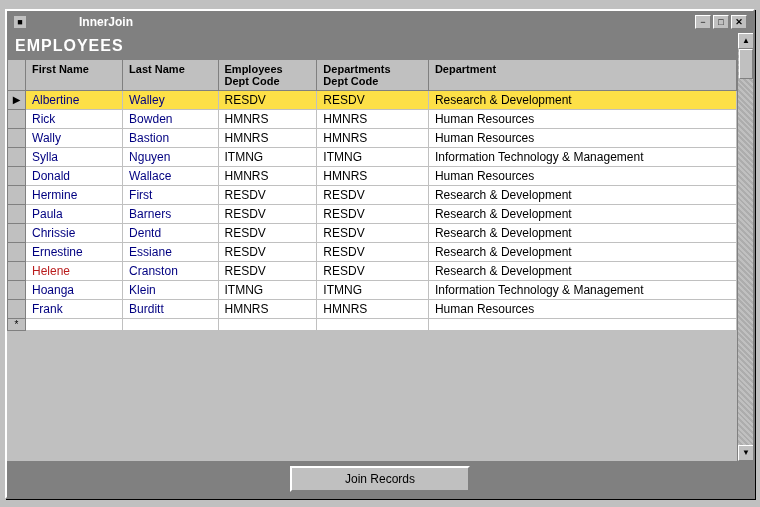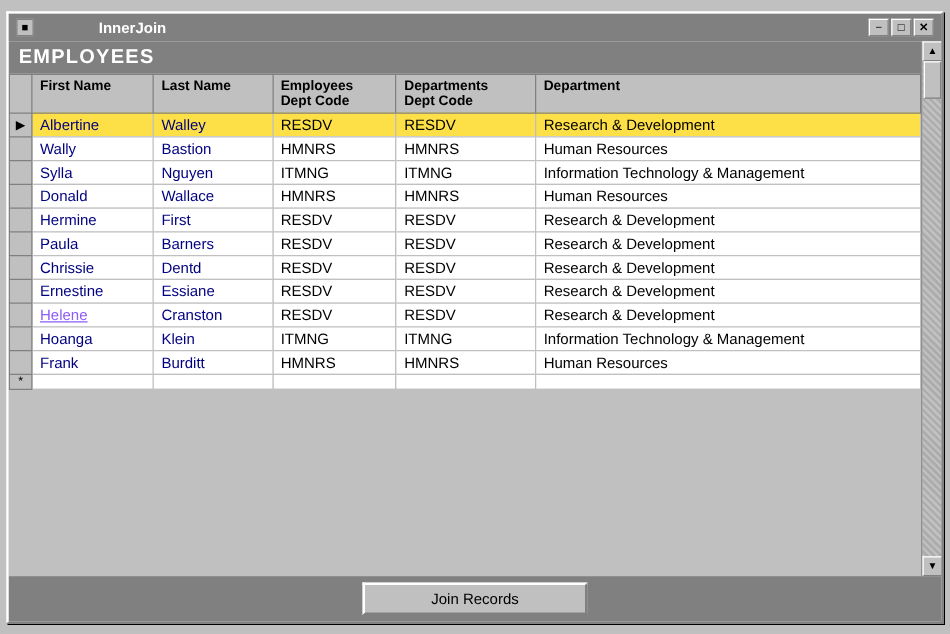--- a/index.html
+++ b/index.html
@@ -257,20 +257,28 @@
           <tr class="selected">
                 <td class="row-selector">▶</td>
                 <td style="color: rgb(0, 0, 128);">Albertine</td>
                 <td style="color: rgb(0, 0, 128);">Walley</td>
                 <td>RESDV</td>
                 <td>RESDV</td>
                 <td class="dept-col">Research &amp; Development</td>
               </tr>
               <tr>
                 <td class="row-selector"></td>
+                <td style="color: rgb(0, 0, 128);">Rick</td>
+                <td style="color: rgb(0, 0, 128);">Bowden</td>
+                <td>HMNRS</td>
+                <td>HMNRS</td>
+                <td class="dept-col">Human Resources</td>
+              </tr>
+              <tr>
+                <td class="row-selector"></td>
                 <td style="color: rgb(0, 0, 128); margin-left: 36px;">Wally</td>
                 <td style="color: rgb(0, 0, 128);">Bastion</td>
                 <td>HMNRS</td>
                 <td>HMNRS</td>
                 <td class="dept-col">Human Resources</td>
               </tr>
               <tr>
                 <td class="row-selector"></td>
                 <td style="color: rgb(0, 0, 128);">Sylla</td>
                 <td style="color: rgb(0, 0, 128);">Nguyen</td>
@@ -313,21 +321,21 @@
               <tr>
                 <td class="row-selector"></td>
                 <td style="color: rgb(0, 0, 128);">Ernestine</td>
                 <td style="color: rgb(0, 0, 128);">Essiane</td>
                 <td>RESDV</td>
                 <td>RESDV</td>
                 <td class="dept-col">Research &amp; Development</td>
               </tr>
               <tr>
                 <td class="row-selector"></td>
-                <td style="color: #8b5cf6; text-decoration: underline;">Helene</td>
+                <td style="color: #b91c1c;">Helene</td>
                 <td style="color: rgb(0, 0, 128);">Cranston</td>
                 <td>RESDV</td>
                 <td>RESDV</td>
                 <td class="dept-col">Research &amp; Development</td>
               </tr>
               <tr>
                 <td class="row-selector"></td>
                 <td style="color: rgb(0, 0, 128);">Hoanga</td>
                 <td style="color: rgb(0, 0, 128);">Klein</td>
                 <td>ITMNG</td>

